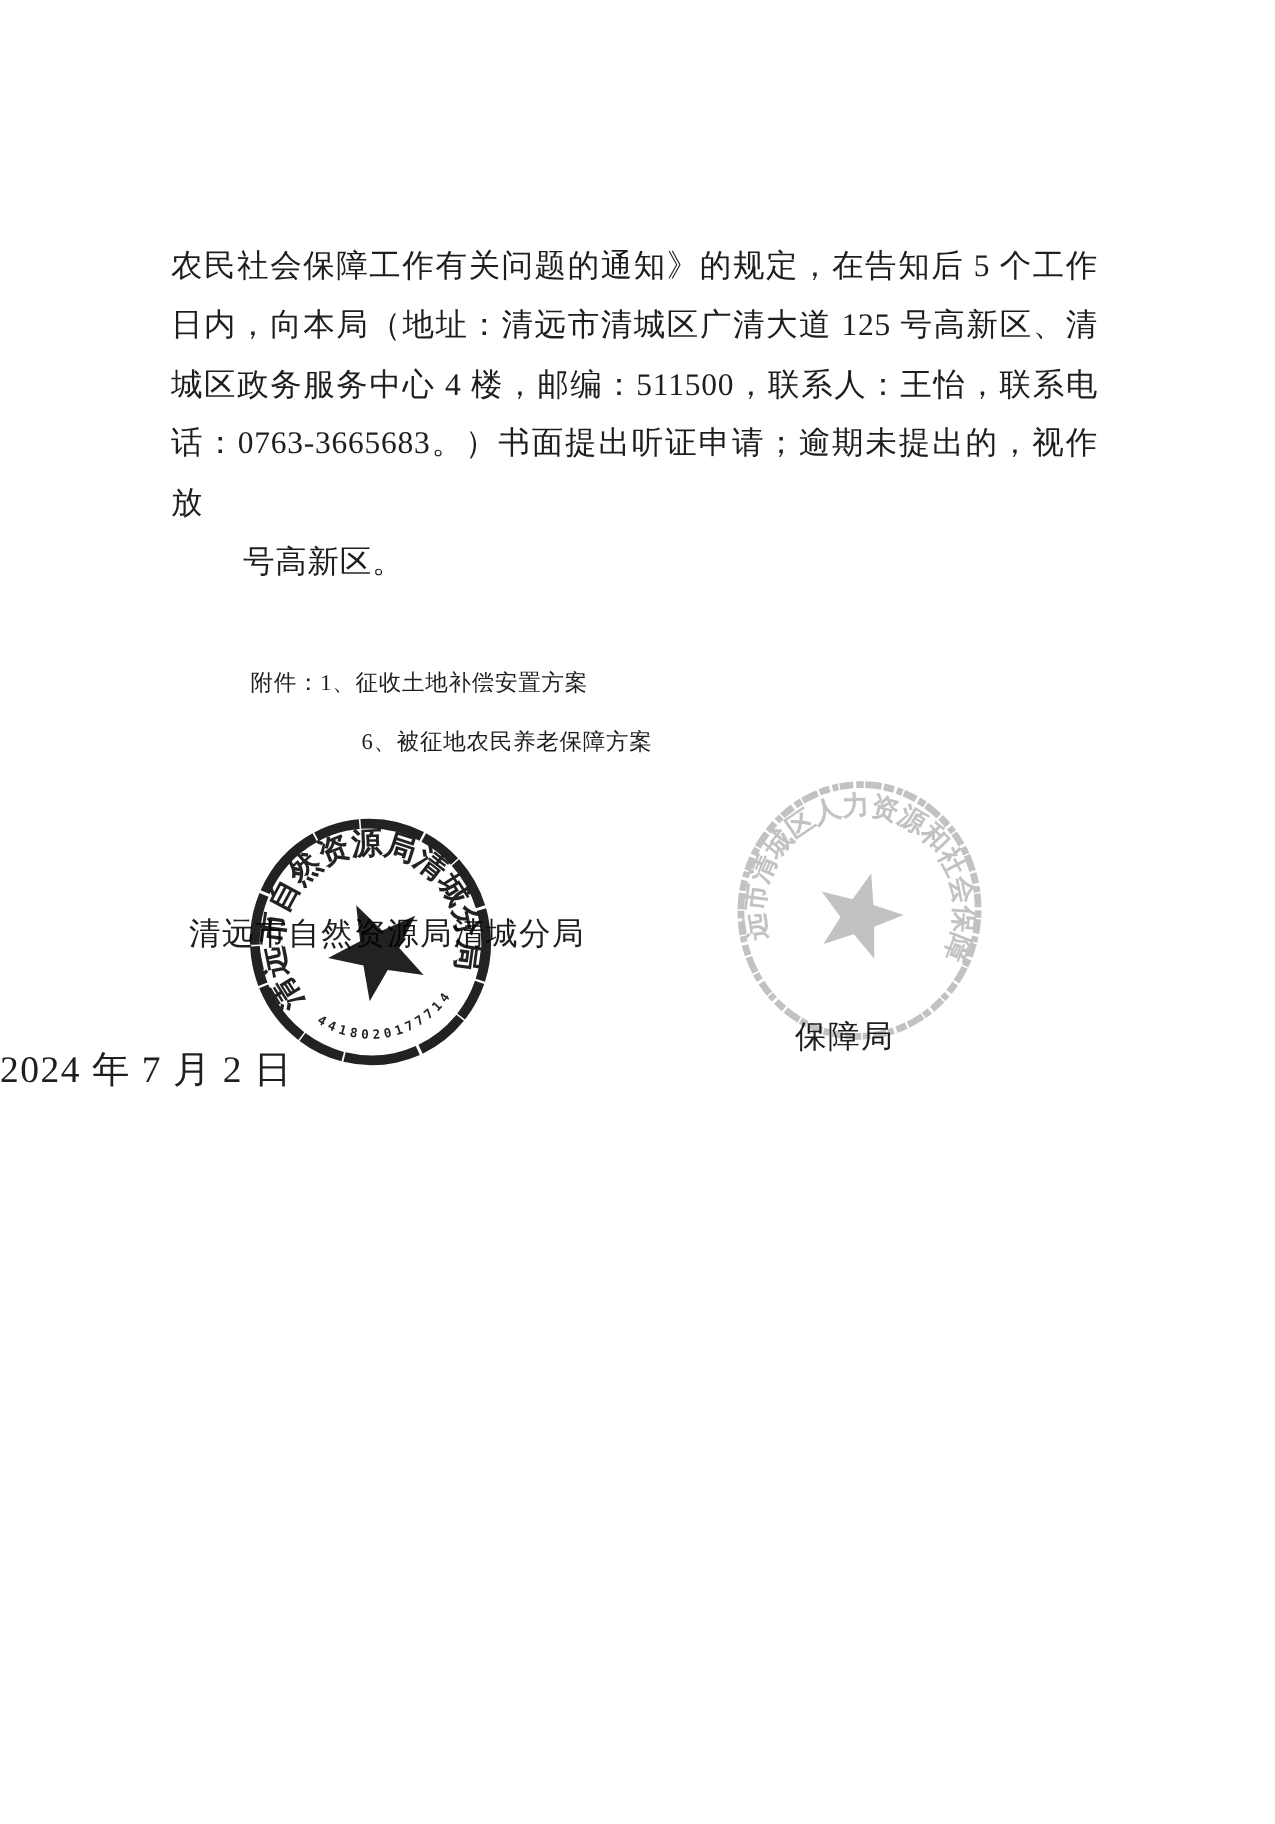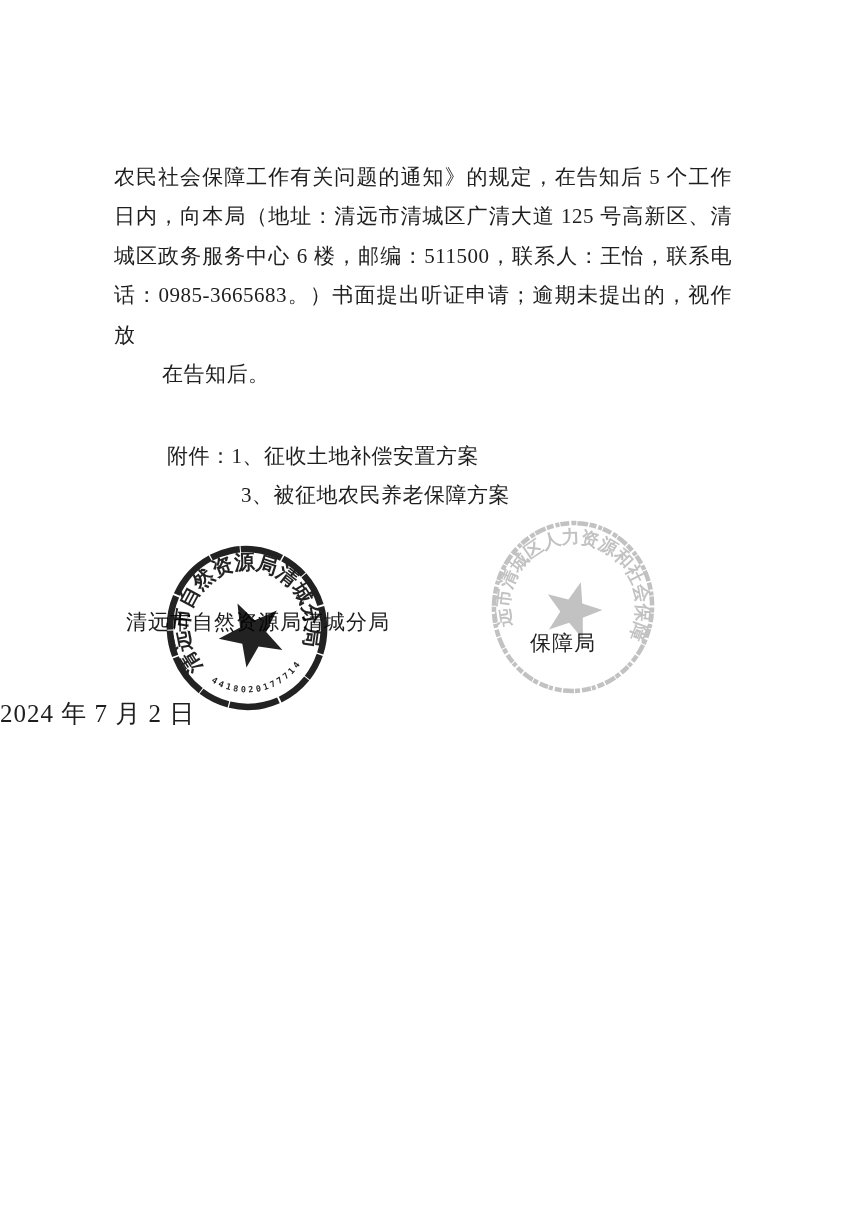--- a/index.html
+++ b/index.html
@@ -28,38 +28,38 @@
   .doc p.just {
     text-align: justify;
     text-align-last: justify;
   }
   .doc p.closing {
     text-indent: 48px;
   }
   
   .att {
     position: absolute;
-    font-size: 21px;
+    font-size: 15px;
     line-height: 30px;
     letter-spacing: 0.5px;
     white-space: nowrap;
   }
   .att1 { left: 167px; top: 441px; }
   .att2 { left: 241px; top: 480px; }
   
   .signer {
     position: absolute;
     font-size: 21px;
     line-height: 30px;
     letter-spacing: 1px;
     white-space: nowrap;
   }
   .signer-left   { left: 126px; top: 607px; }
   .signer-right1 { left: 446px; top: 607px; }
-  .signer-right2 { left: 530px; top: 628px; }
+  .signer-right2 { left: 530px; top: 676px; }
   
   .date-row {
     position: absolute;
     left: 0; top: 699px;
     width: 782px;
     font-size: 25px;
     line-height: 30px;
     letter-spacing: 1px;
   }
   
@@ -84,27 +84,27 @@
   }
 </style>
 </head>
 <body>
 
 <div class="page">
 
   <main class="doc">
     <p class="line just">农民社会保障工作有关问题的通知》的规定，在告知后 5 个工作</p>
     <p class="line just">日内，向本局（地址：清远市清城区广清大道 125 号高新区、清</p>
-    <p class="line just">城区政务服务中心 6 楼，邮编：511500，联系人：王怡，联系电</p>
-    <p class="line just">话：0985-3665683。）书面提出听证申请；逾期未提出的，视作放</p>
-    <p class="line closing">在告知后。</p>
+    <p class="line just">城区政务服务中心 4 楼，邮编：511500，联系人：王怡，联系电</p>
+    <p class="line just">话：0763-3665683。）书面提出听证申请；逾期未提出的，视作放</p>
+    <p class="line closing">号高新区。</p>
   </main>
 
   <div class="att att1">附件：1、征收土地补偿安置方案</div>
-  <div class="att att2">3、被征地农民养老保障方案</div>
+  <div class="att att2">6、被征地农民养老保障方案</div>
 
   <div class="signer signer-left">清远市自然资源局清城分局</div>
   <div class="signer signer-right2">保障局</div>
 
   <div class="date-row">2024 年 7 月 2 日</div>
 
   <svg class="seal seal-left" viewBox="0 0 170 170" xmlns="http://www.w3.org/2000/svg">
     <g transform="rotate(-12 85 85)">
       <ellipse cx="85" cy="85" rx="77" ry="79" fill="none" stroke-width="6.5" stroke-dasharray="42 1.5 26 1 34 2 50 1.2 30 1" stroke="#161616"></ellipse>
       <polygon points="0,-34 8.2,-11.3 32.3,-10.5 13.3,4.3 20,27.5 0,14 -20,27.5 -13.3,4.3 -32.3,-10.5 -8.2,-11.3" transform="translate(89,92) rotate(-14)" fill="#161616"></polygon>

